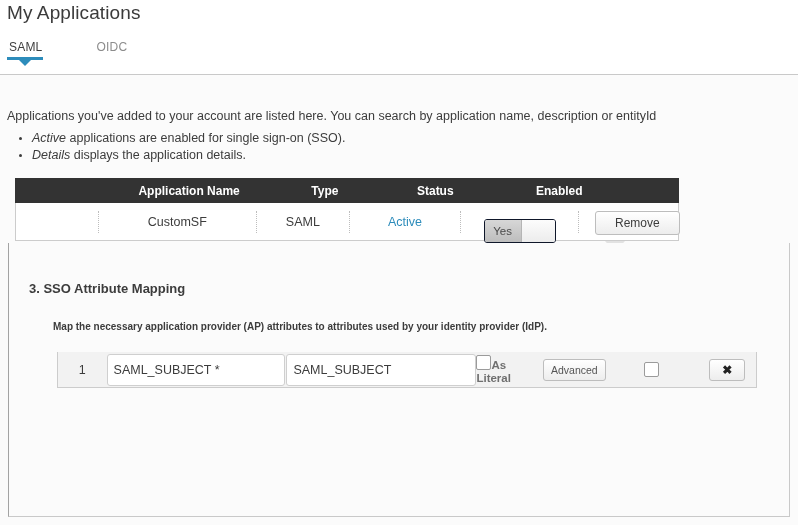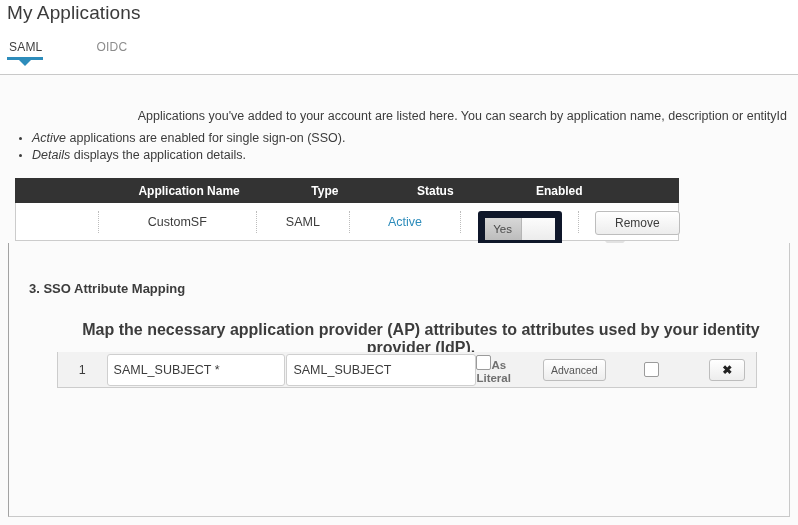--- a/index.html
+++ b/index.html
@@ -75,21 +75,20 @@
   .tab-sep { width: 42px; }
 
   
   .intro {
     position: absolute;
     left: 7px; top: 108px;
     width: 780px;
     font-size: 12.5px;
     color: #3c3c3c;
     line-height: 17px;
-    text-align: right;
   }
   .bullets {
     position: absolute;
     left: 12px; top: 130px;
     margin: 0;
     padding-left: 20px;
     font-size: 12.5px;
     color: #3c3c3c;
     line-height: 17px;
   }
@@ -146,25 +145,26 @@
     box-sizing: border-box;
     width: 100px;
     text-align: left;
     padding-left: 16px;
   }
   .status-link { color: #2d8cbb; cursor: pointer; }
 
   .toggle {
     display: inline-flex;
     width: 70px; height: 22px;
-    border: 7px solid #0f172a;
+    border: 1px solid #0f172a;
     border-radius: 3px;
     overflow: hidden;
     vertical-align: middle;
     background: #f3f3f3;
+    margin-top: 8px;
   }
   .toggle-on {
     width: 36px;
     background: linear-gradient(#d7d7d7, #bdbdbd);
     color: #4a4a4a;
     font-size: 11.5px;
     line-height: 22px;
     text-align: center;
     font-weight: normal;
   }
@@ -213,21 +213,21 @@
   .section-title {
     position: absolute;
     left: 20px; top: 38px;
     font-size: 13px;
     font-weight: bold;
     color: #3c3c3c;
   }
   .section-desc {
     position: absolute;
     left: 44px; top: 78px;
-    font-size: 16px;
+    font-size: 10px;
     font-weight: bold;
     color: #3c3c3c;
     text-align: center;
   }
 
   
   .map-table {
     position: absolute;
     left: 48px; top: 109px;
     width: 700px;

